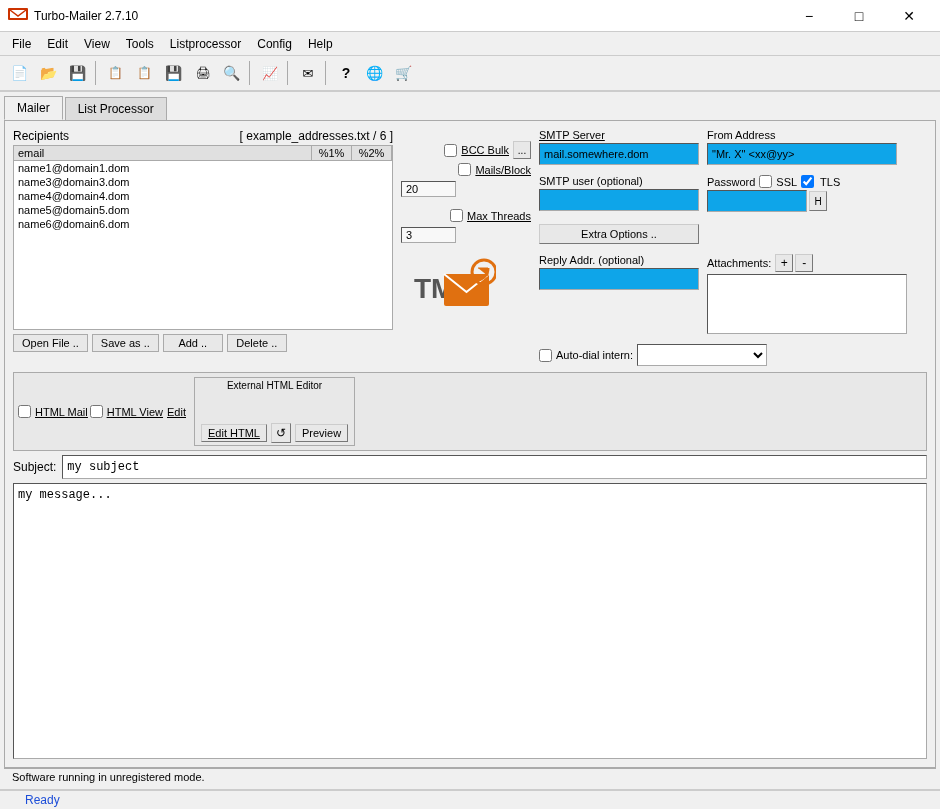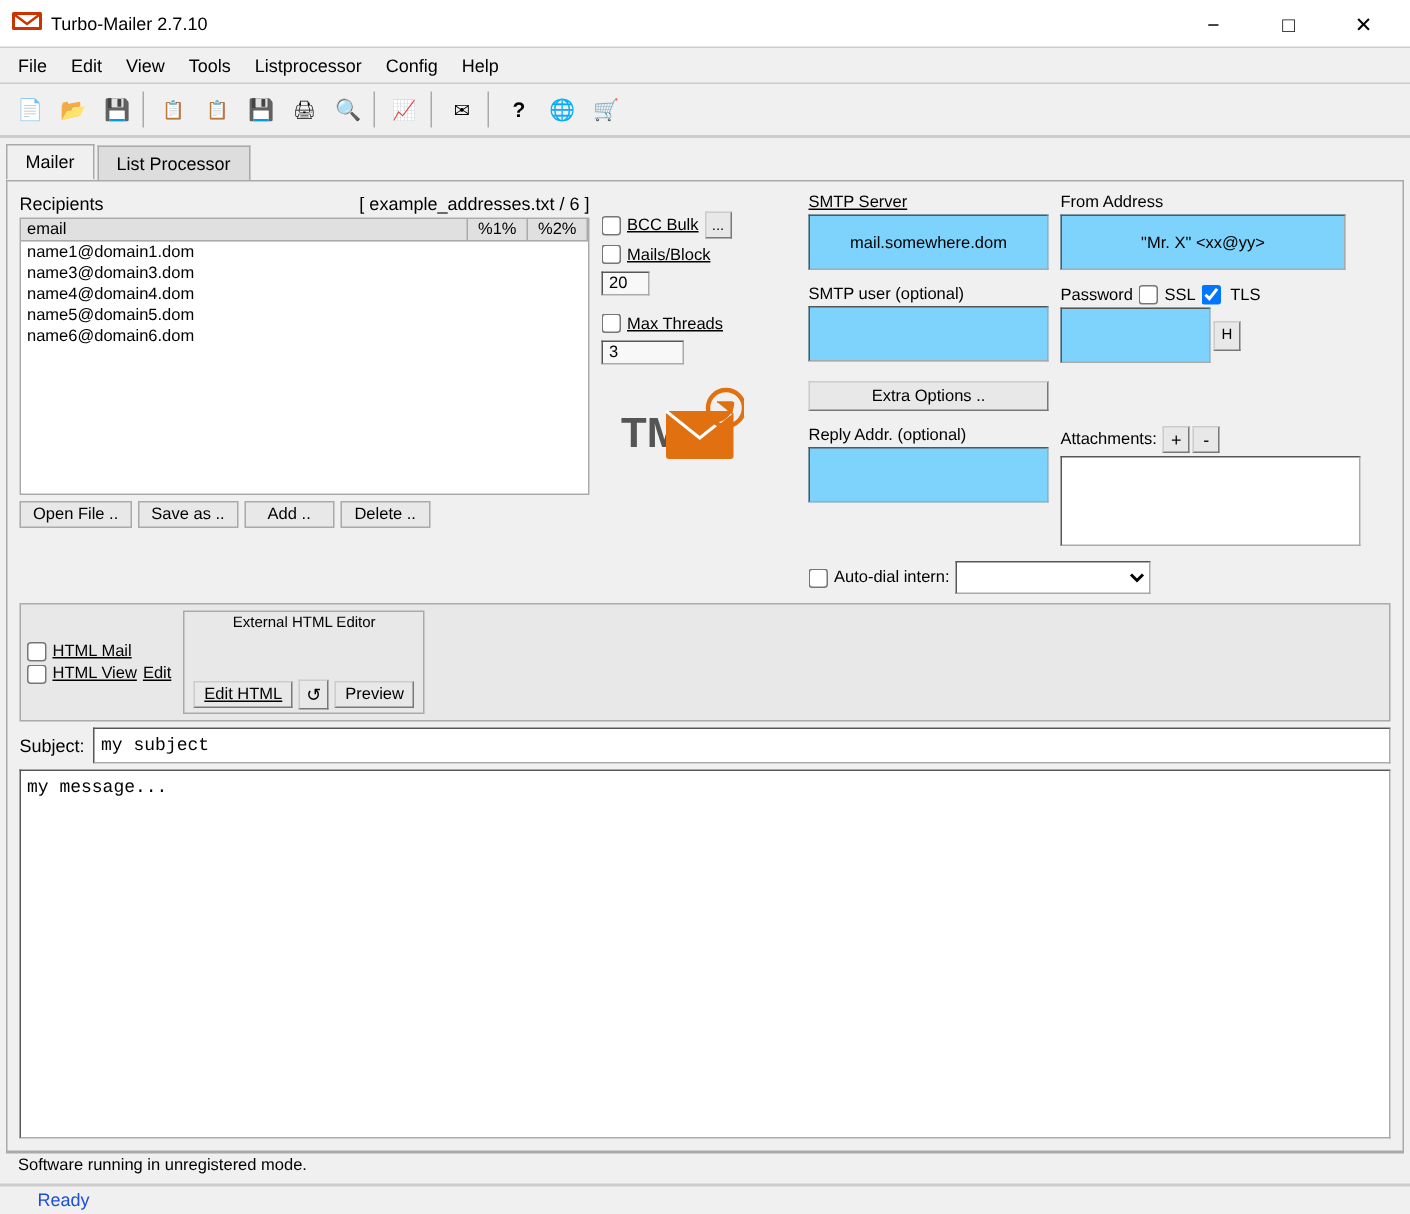--- a/index.html
+++ b/index.html
@@ -196,20 +196,21 @@
       border: 2px outset #ccc;
       background: #e8e8e8;
       cursor: pointer;
       text-align: center;
     }
     .check-row {
       display: flex;
       align-items: center;
       gap: 4px;
       font-size: 11px;
+      justify-content: flex-end;
     }
     .check-row input[type=checkbox] { cursor: pointer; }
     .check-row label {
       cursor: pointer;
       text-decoration: underline;
       font-size: 11px;
     }
     .num-input {
       width: 60px;
       border: 1px inset #aaa;
@@ -245,25 +246,24 @@
       flex-direction: column;
       gap: 2px;
     }
     .field-label {
       font-size: 11px;
       font-weight: normal;
     }
     .field-label.underline { text-decoration: underline; }
     .text-input {
       border: 1px inset #aaa;
-      background: #7dd3fc;
+      background: #0ea5e9;
       font-size: 11px;
       padding: 2px 4px;
-      height: 37px;
-      text-align: center;
+      height: 22px;
     }
     .smtp-server-input { width: 160px; }
     .from-addr-input { width: 190px; }
     .smtp-user-input { width: 160px; }
     .password-input { width: 100px; }
     .reply-addr-input { width: 160px; }
 
     .ssl-row {
       display: flex;
       align-items: center;
@@ -344,22 +344,22 @@
       display: flex;
       align-items: center;
       gap: 8px;
       margin-bottom: 4px;
       border: 1px solid #aaa;
       padding: 4px;
       background: #e8e8e8;
     }
     .html-check-row {
       display: flex;
-      flex-direction: column;
       gap: 2px;
+      text-decoration: underline;
     }
     .ext-html-box {
       border: 1px solid #aaa;
       padding: 2px 6px;
       background: #e8e8e8;
       font-size: 11px;
     }
     .ext-html-title {
       font-size: 10px;
       margin-bottom: 2px;
@@ -543,21 +543,21 @@
         <div style="height:8px;"></div>
         <div class="check-row">
           <input type="checkbox" id="bcc-bulk" style="">
           <label for="bcc-bulk">BCC Bulk</label>
           <button style="width:18px;height:18px;font-size:10px;border:1px outset #ccc;background:#e8e8e8;cursor:pointer;">...</button>
         </div>
         <div class="check-row">
           <input type="checkbox" id="mails-block" style="">
           <label for="mails-block">Mails/Block</label>
         </div>
-        <input class="num-input" type="text" style="width: 32px; margin-top: 1px;" value="20">
+        <input class="num-input" type="text" style="width: 55px; margin-top: 1px;" value="20">
         <div style="height:4px;"></div>
         <div class="check-row">
           <input type="checkbox" id="max-threads" style="">
           <label for="max-threads">Max Threads</label>
         </div>
         <input class="num-input" type="text" style="width: 55px; margin-top: 1px;" value="3">
 
         <div id="logo-area">
           <svg width="90" height="70" viewBox="0 0 90 70">
 

